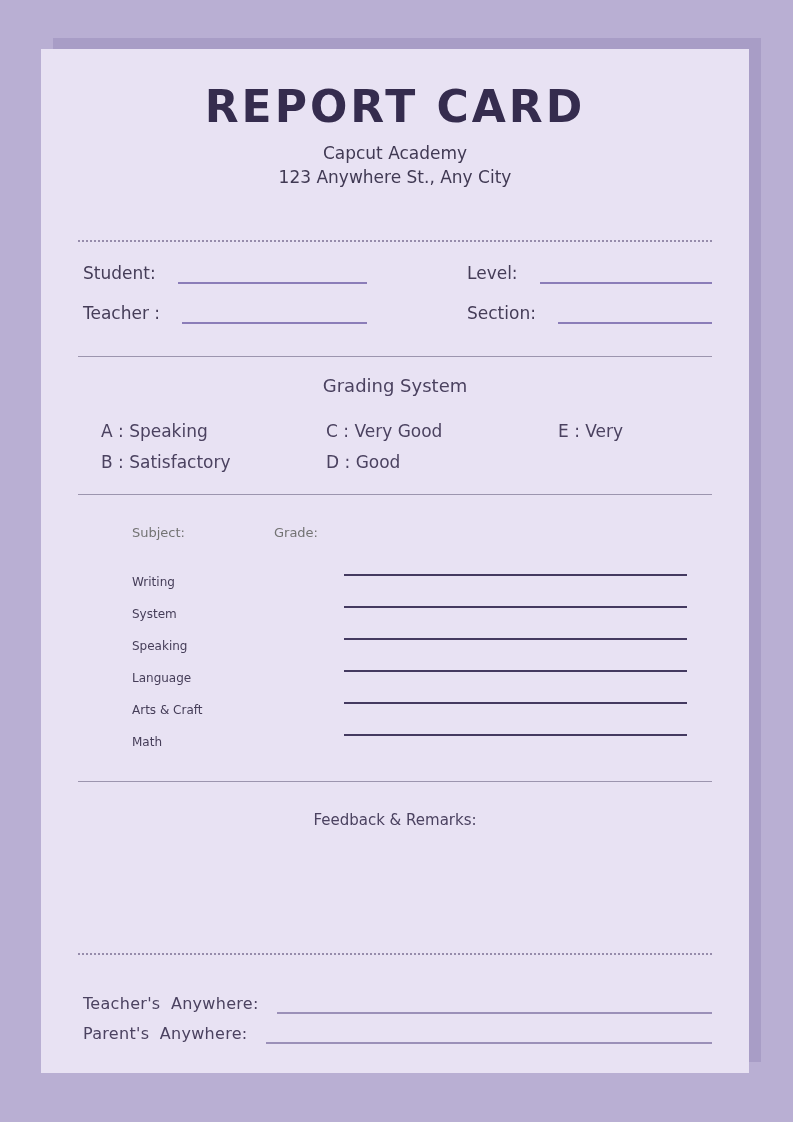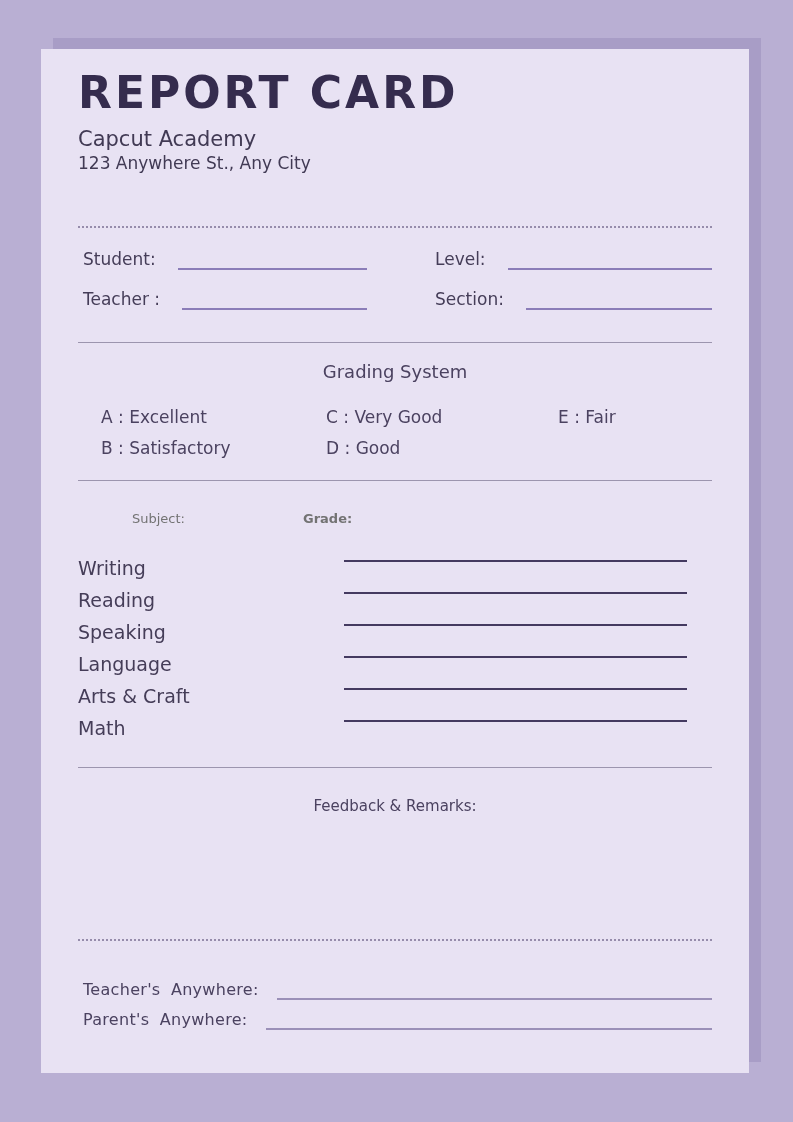--- a/index.html
+++ b/index.html
@@ -17,43 +17,43 @@
     background:#a89dc6;
   }
   .card {
     position:absolute; left:41px; top:49px;
     width:708px; height:1024px;
     background:#e8e2f3;
     color:#4b4260;
     box-sizing:border-box;
     padding:0 37px;
   }
-  header { text-align:left; padding-top:16px; }
+  header { text-align:center; padding-top:30px; }
   h1 {
     margin:0; line-height:56px;
     font-size:44px; font-weight:800; letter-spacing:3px;
     color:#352c4e;
   }
-  .school { margin-top:6px; font-size:21px; line-height:24px; color:#413a54; }
+  .school { margin-top:6px; font-size:17px; line-height:24px; color:#413a54; }
   .address { font-size:17px; line-height:24px; color:#413a54; }
 
   .divider { border:0; border-top:1px solid #9c95ae; margin:0; }
   .divider.dotted { border-top:2px dotted #968cab; }
   .div-1 { margin-top:51px; }
   .div-2 { margin-top:23px; }
   .div-3 { margin-top:16px; }
   .div-4 { margin-top:23px; }
   .div-5 { margin-top:118px; }
 
   
   .fields {
     margin-top:11px;
     display:grid;
     grid-template-columns:284px 1fr;
-    column-gap:68px;
+    column-gap:100px;
     padding-left:5px;
   }
   .field { display:flex; height:40px; font-size:17px; }
   .field .flabel { line-height:40px; color:#453d58; white-space:nowrap; }
   .field .fline {
     flex:1; margin-left:22px; margin-bottom:9px;
     border-bottom:2px solid #8b7db8;
   }
 
   
@@ -65,24 +65,24 @@
     margin-top:17px;
     display:grid;
     grid-template-columns:225px 232px 1fr;
     padding-left:23px;
     font-size:17px; line-height:31px; color:#4b4260;
   }
 
   
   .gr-header { margin-top:23px; display:flex; font-size:13px; line-height:30px; color:#737373; }
   .gr-header .sub-h { margin-left:54px; }
-  .gr-header .grd-h { margin-left:118px;font-weight:bold; }
+  .gr-header .grd-h { margin-left:89px; }
   .grows { margin-top:18px; }
   .grow { position:relative; height:32px; }
-  .grow .sname { line-height:32px; font-size:19px; color:#453d58; }
+  .grow .sname { margin-left:54px; line-height:32px; font-size:12px; color:#453d58; }
   .grow .gline {
     position:absolute; left:266px; right:25px; top:8px;
     border-top:2px solid #443a60;
   }
 
   
   .fb-heading {
     margin-top:23px; text-align:center;
     font-size:15px; line-height:30px; color:#4b4260;
   }
@@ -132,47 +132,47 @@
       <span class="fline"></span>
     </div>
   </div>
 
   <hr class="divider div-2">
 
   <section>
     <div class="sec-heading">Grading System</div>
     <div class="legend">
       <div>
-        <div>A : Excellent</div>
+        <div>A : Speaking</div>
         <div>B : Satisfactory</div>
       </div>
       <div>
         <div>C : Very Good</div>
         <div>D : Good</div>
       </div>
       <div>
-        <div>E : Fair</div>
+        <div>E : Very</div>
       </div>
     </div>
   </section>
 
   <hr class="divider div-3">
 
   <section>
     <div class="gr-header">
       <span class="sub-h">Subject:</span>
       <span class="grd-h">Grade:</span>
     </div>
     <div class="grows">
       <div class="grow">
         <div class="sname">Writing</div>
         <div class="gline"></div>
       </div>
       <div class="grow">
-        <div class="sname">Reading</div>
+        <div class="sname">System</div>
         <div class="gline"></div>
       </div>
       <div class="grow">
         <div class="sname">Speaking</div>
         <div class="gline"></div>
       </div>
       <div class="grow">
         <div class="sname">Language</div>
         <div class="gline"></div>
       </div>

